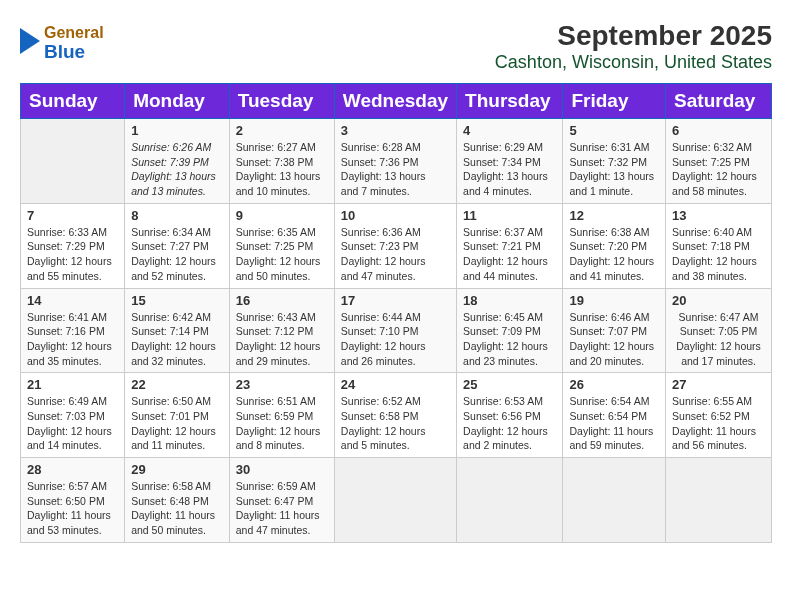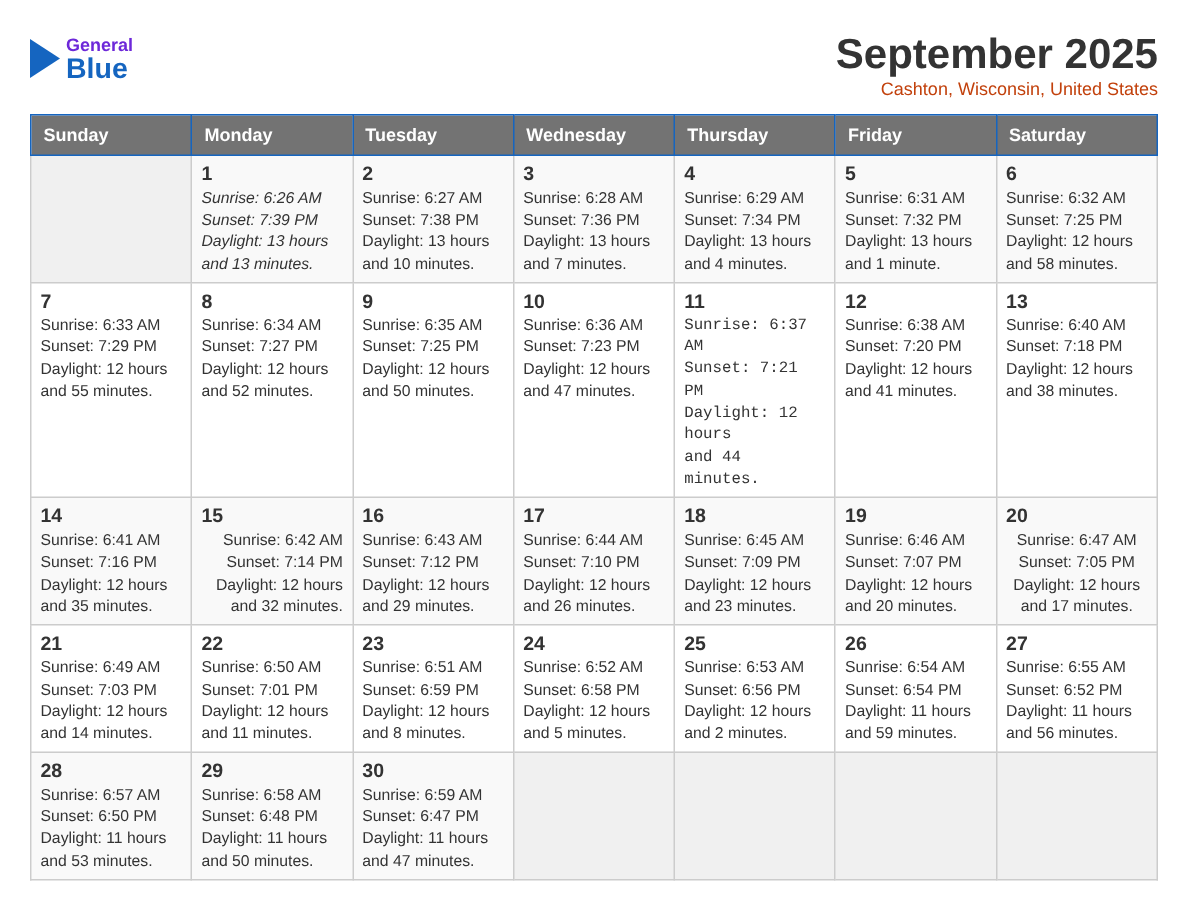--- a/index.html
+++ b/index.html
@@ -23,34 +23,34 @@
     }
     .title-area {
       text-align: right;
     }
     .month-title {
       font-size: 28px;
       font-weight: bold;
       color: #333;
     }
     .location-title {
-      font-size: 12px;
-      color: #c2410c;
+      font-size: 18px;
+      color: #14532d;
     }
     table {
       width: 100%;
       border-collapse: collapse;
       font-size: 11px;
     }
     thead tr th {
-      background-color: #737373;
+      background-color: #6d28d9;
       color: #fff;
       text-align: left;
       padding: 6px 8px;
-      font-size: 12px;
+      font-size: 19px;
       font-weight: bold;
       border: 1px solid #1565c0;
     }
     tbody tr td {
       border: 1px solid #ccc;
       vertical-align: top;
       padding: 4px 6px;
       height: 80px;
       width: 107px;
     }
@@ -79,21 +79,21 @@
 </head>
 <body>
 
 <div class="header-area">
   <div class="logo">
 
     <svg width="20" height="36" viewBox="0 0 20 36">
         <polygon points="0,5 20,18 0,31" fill="#1565c0"></polygon>
       </svg>
       <div style="display:flex;flex-direction:column;margin-top:4px;">
-      <span style="font-size:12px;font-weight:bold;color:#6d28d9;line-height:1.1;">General</span>
+      <span style="font-size:16px;font-weight:bold;color:#a16207;line-height:1.1;">General</span>
       <span style="font-size:19px;font-weight:bold;color:#1565c0;line-height:1.1;">Blue</span>
     </div>
   </div>
   <div class="title-area">
     <div class="month-title">September 2025</div>
     <div class="location-title">Cashton, Wisconsin, United States</div>
   </div>
 </div>
 
 <table>
@@ -178,21 +178,21 @@
         </td>
         <td>
           <span class="day-number">10</span>
           <div class="day-info" style="white-space: pre-line;">Sunrise: 6:36 AM
 Sunset: 7:23 PM
 Daylight: 12 hours
 and 47 minutes.</div>
         </td>
         <td>
           <span class="day-number">11</span>
-          <div class="day-info" style="white-space: pre-line; font-family: Liberation Mono, monospace;">Sunrise: 6:37 AM
+          <div class="day-info" style="white-space: pre-line;">Sunrise: 6:37 AM
 Sunset: 7:21 PM
 Daylight: 12 hours
 and 44 minutes.</div>
         </td>
         <td>
           <span class="day-number">12</span>
           <div class="day-info" style="white-space: pre-line;">Sunrise: 6:38 AM
 Sunset: 7:20 PM
 Daylight: 12 hours
 and 41 minutes.</div>
@@ -208,21 +208,21 @@
       <tr>
         <td>
           <span class="day-number">14</span>
           <div class="day-info" style="white-space: pre-line;">Sunrise: 6:41 AM
 Sunset: 7:16 PM
 Daylight: 12 hours
 and 35 minutes.</div>
         </td>
         <td>
           <span class="day-number">15</span>
-          <div class="day-info" style="white-space: pre-line; text-align: right;">Sunrise: 6:42 AM
+          <div class="day-info" style="white-space: pre-line;">Sunrise: 6:42 AM
 Sunset: 7:14 PM
 Daylight: 12 hours
 and 32 minutes.</div>
         </td>
         <td>
           <span class="day-number">16</span>
           <div class="day-info" style="white-space: pre-line;">Sunrise: 6:43 AM
 Sunset: 7:12 PM
 Daylight: 12 hours
 and 29 minutes.</div>

